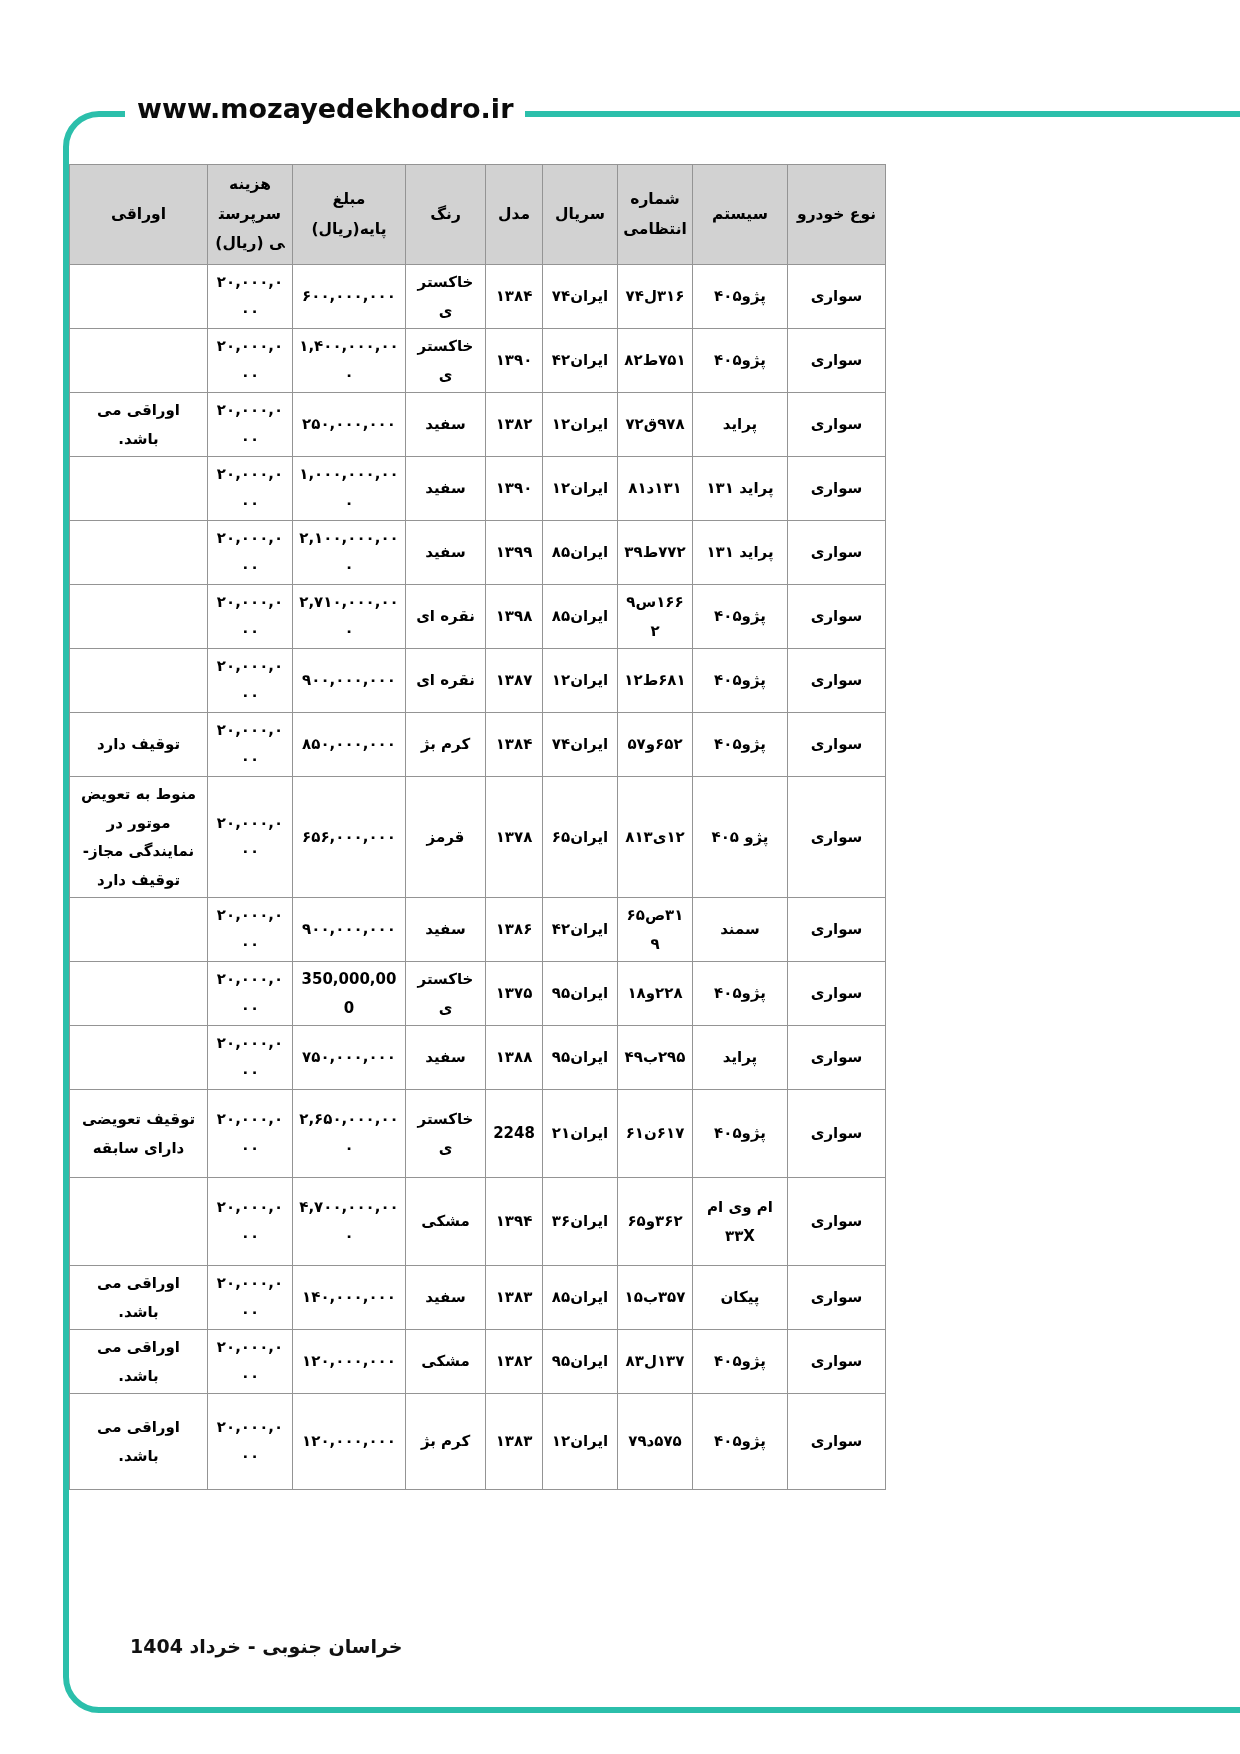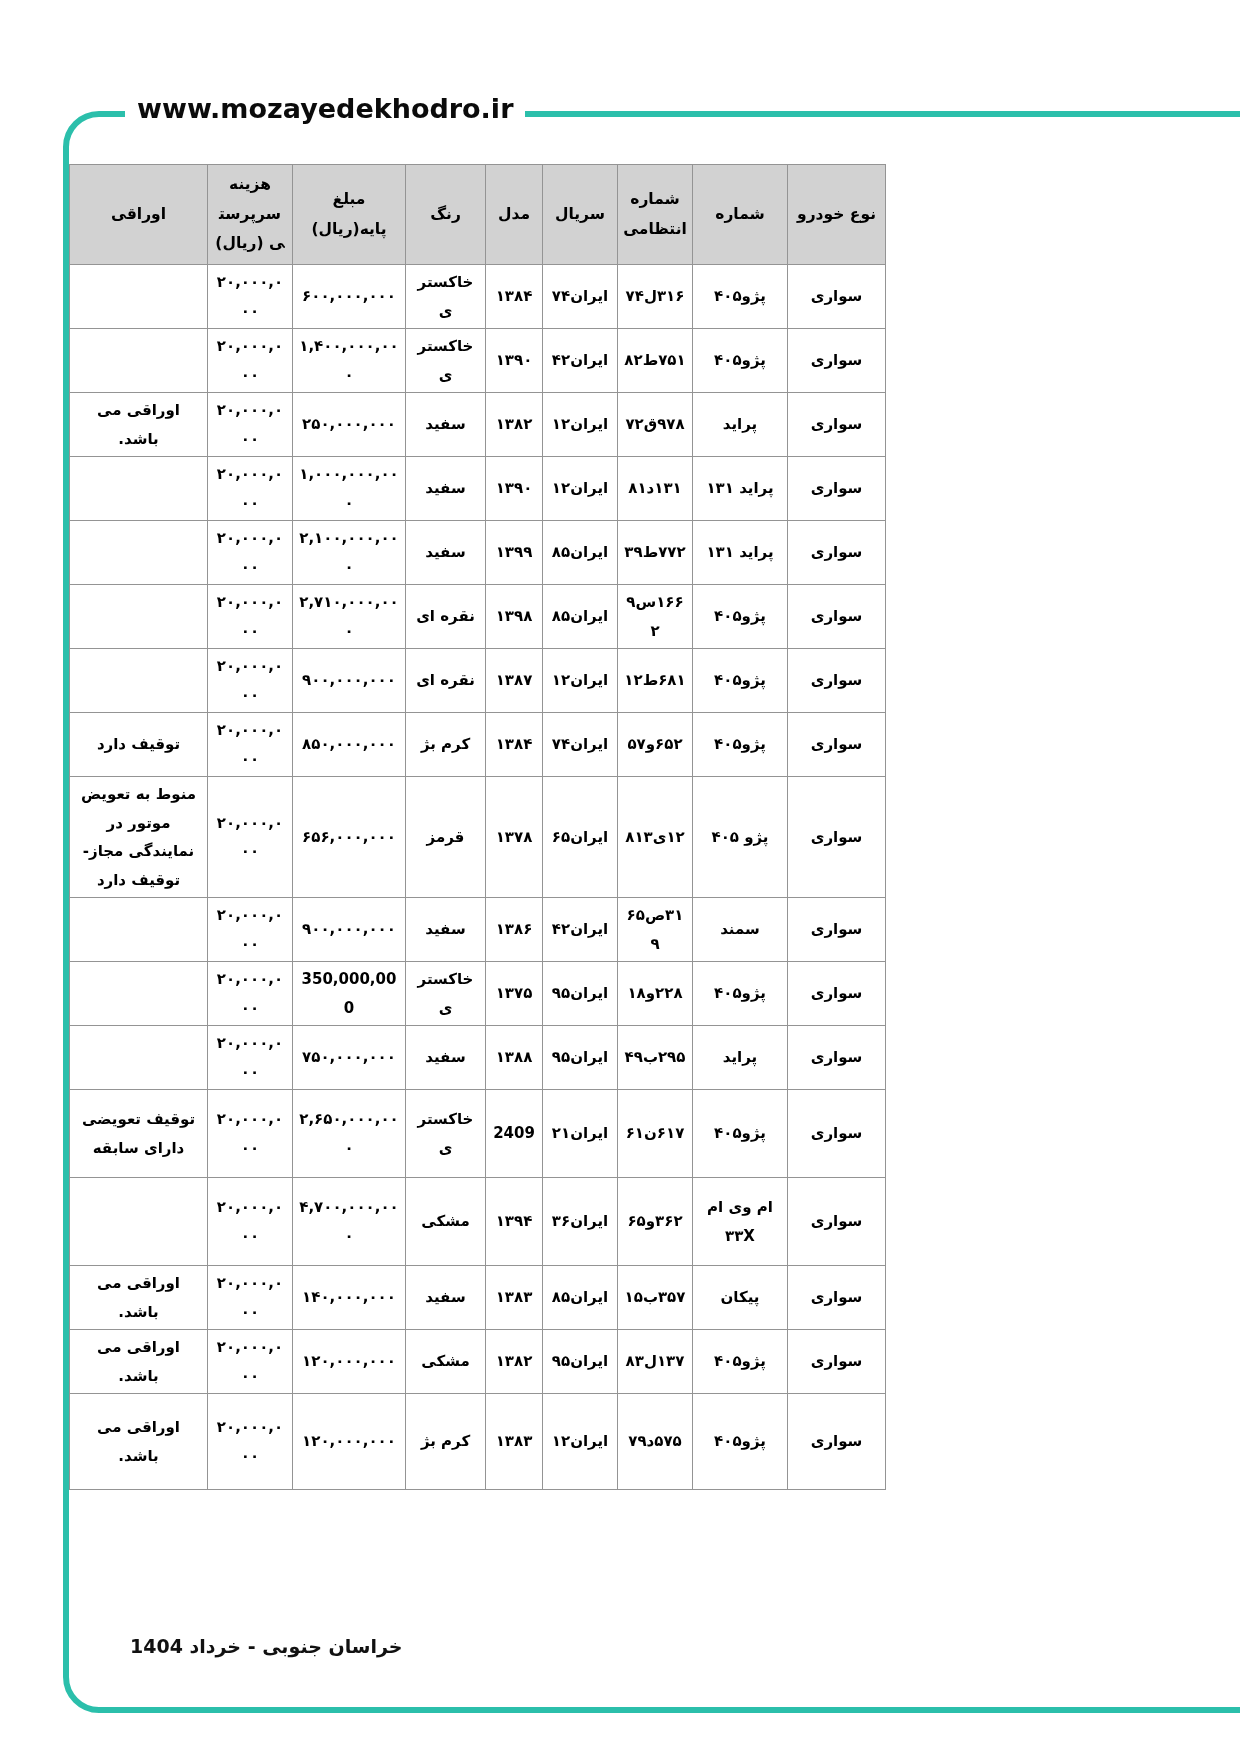--- a/index.html
+++ b/index.html
@@ -70,21 +70,21 @@
       <col style="width:75px">
         <col style="width:57px">
         <col style="width:80px">
       <col style="width:113px">
         <col style="width:85px">
         <col style="width:138px">
     </colgroup>
     <thead>
       <tr>
           <th>نوع خودرو</th>
-          <th>شماره</th>
+          <th>سیستم</th>
           <th>شماره انتظامی</th>
           <th>سریال</th>
           <th>مدل</th>
           <th>رنگ</th>
           <th>مبلغ پایه(ریال)</th>
           <th>هزینه سرپرستی (ریال)</th>
           <th>اوراقی</th>
         </tr>
     </thead>
     <tbody>
@@ -218,21 +218,21 @@
           <td>سفید</td>
           <td>۷۵۰,۰۰۰,۰۰۰</td>
           <td>۲۰,۰۰۰,۰۰۰</td>
           <td></td>
         </tr>
         <tr>
           <td>سواری</td>
           <td>پژو۴۰۵</td>
           <td>۶۱۷ن۶۱</td>
           <td>ایران۲۱</td>
-          <td>2409</td>
+          <td>2248</td>
           <td>خاکستری</td>
           <td>۲,۶۵۰,۰۰۰,۰۰۰</td>
           <td>۲۰,۰۰۰,۰۰۰</td>
           <td>توقیف تعویضی دارای سابقه</td>
         </tr>
         <tr>
           <td>سواری</td>
           <td>ام وی ام ۳۳X</td>
           <td>۳۶۲و۶۵</td>
           <td>ایران۳۶</td>

